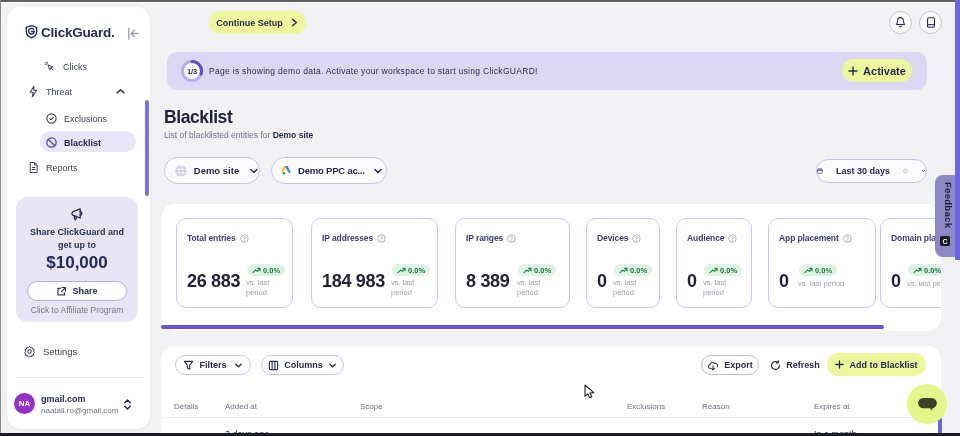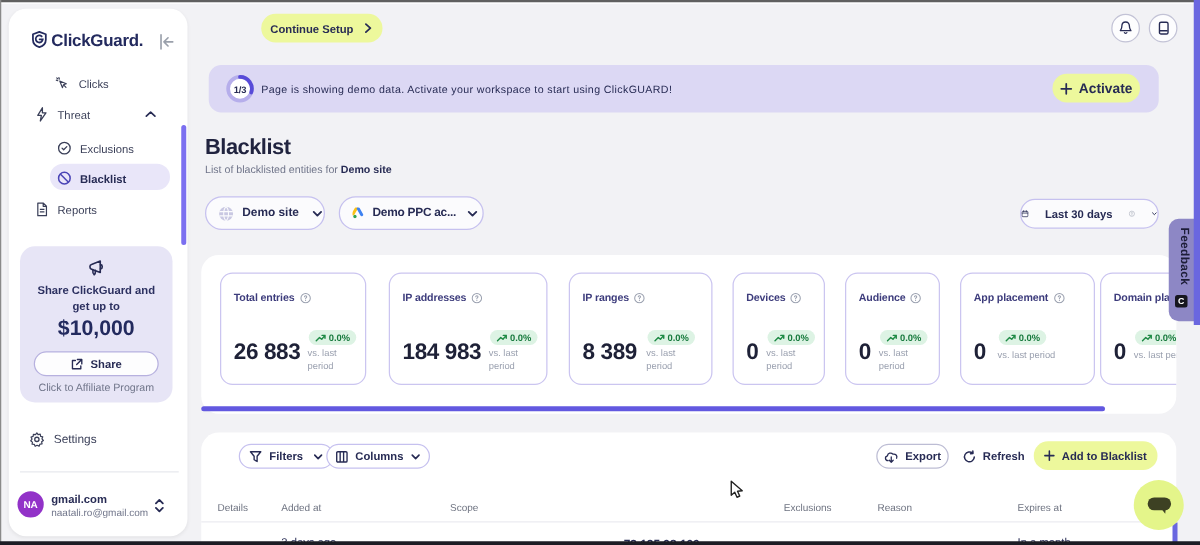--- a/index.html
+++ b/index.html
@@ -263,21 +263,21 @@
     <div class="sc-num">0</div>
     <div class="gpill" style="left:27px; top:45px;"><svg width="9" height="7" viewBox="0 0 10 8">
           <path d="M1 6.5 L4 3.5 L6 5 L9 1.5 M6.3 1.5 H9 V4.2" fill="none" stroke="#1e8a45" stroke-width="1.3" stroke-linejoin="round" stroke-linecap="round"></path>
         </svg>0.0%</div>
     <div class="vslast" style="left:26px; top:60px;">vs. last per</div>
   </div>
 </div>
 <div class="abs" id="hscroll"></div>
 
 <div class="abs" id="botcard"></div>
-<div class="abs pill" style="left:175px; top:355px; width:76px; height:20px; background:#fff; border:1px solid #c6c1ef; gap:5px; font-size:9px; font-weight:bold; color:#272b54;margin-left:16px;">
+<div class="abs pill" style="left:175px; top:355px; width:76px; height:20px; background:#fff; border:1px solid #c6c1ef; gap:5px; font-size:9px; font-weight:bold; color:#272b54;">
   <svg width="11" height="11" viewBox="0 0 12 12">
       <path d="M1.5 1.5 H10.5 L7.3 5.5 V10 L4.7 8.5 V5.5 Z" fill="none" stroke="#272b54" stroke-width="1.2" stroke-linejoin="round"></path>
     </svg>
   Filters
   <svg width="9" height="9" viewBox="0 0 10 10" style="margin-left:2px;">
       <path d="M2 3.5 L5 6.5 L8 3.5" fill="none" stroke="#272b54" stroke-width="1.5" stroke-linecap="round" stroke-linejoin="round"></path>
     </svg>
 </div>
 <div class="abs pill" style="left:261px; top:355px; width:83px; height:20px; background:#fff; border:1px solid #c6c1ef; gap:5px; font-size:9px; font-weight:bold; color:#272b54;">
   <svg width="11" height="11" viewBox="0 0 12 12">

